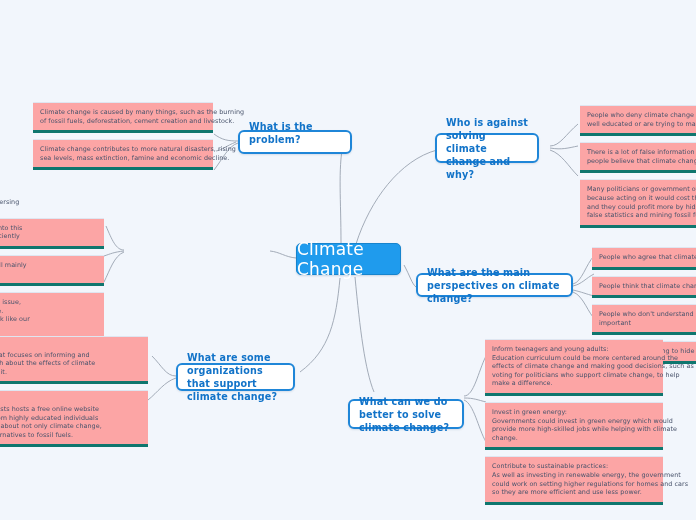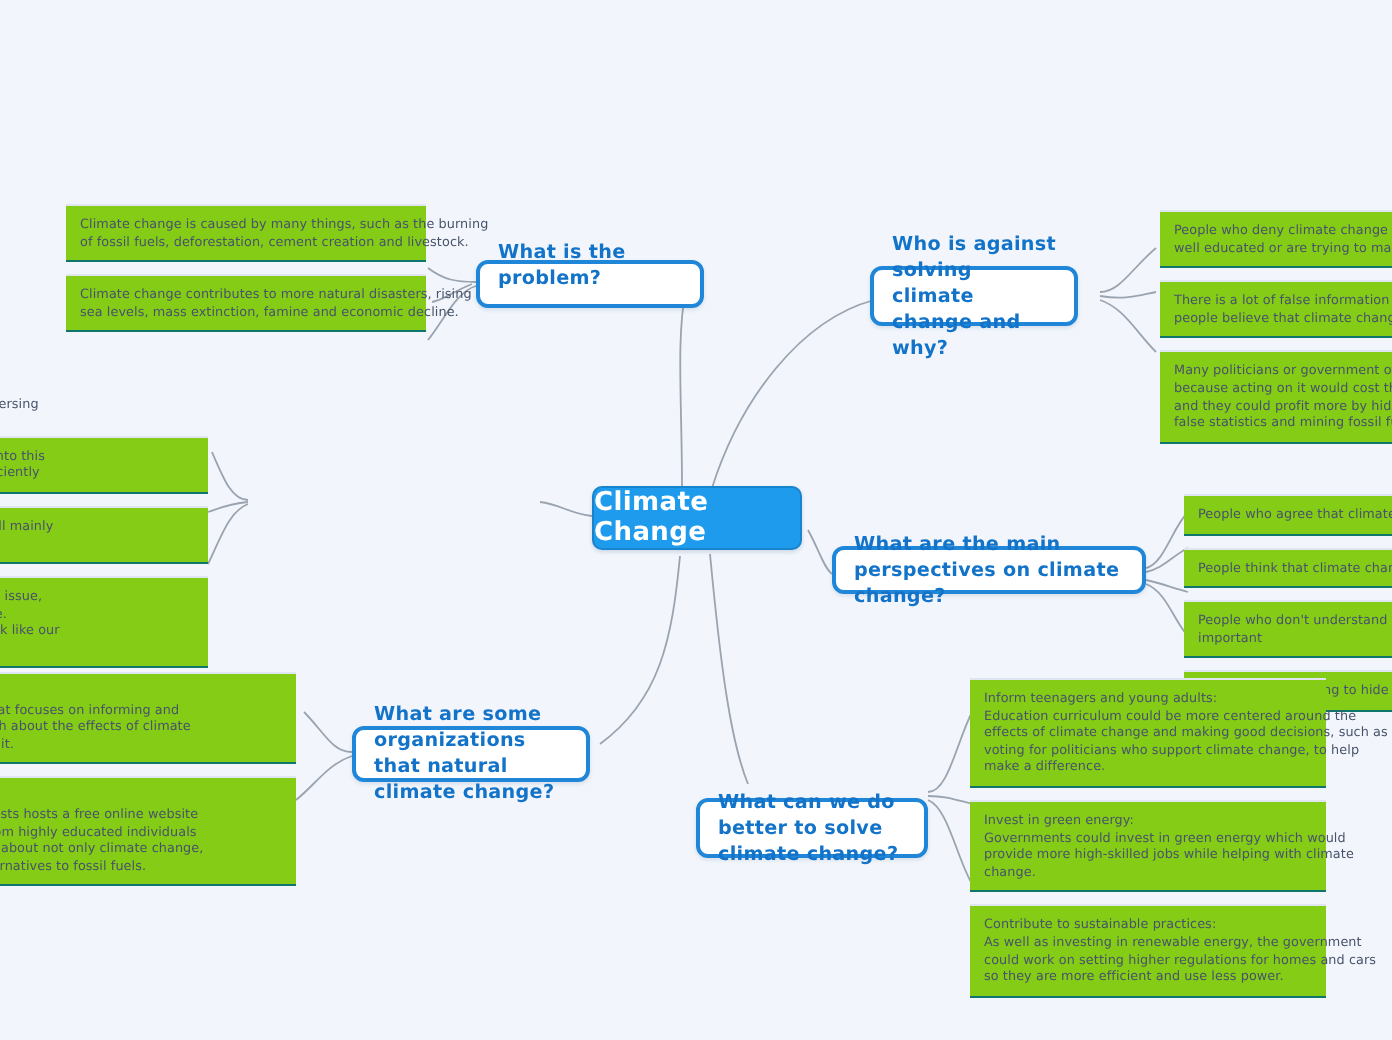--- a/index.html
+++ b/index.html
@@ -28,22 +28,22 @@
     pointer-events: none;
   }
 
   
   .root-node {
     position: absolute;
     background: #1f9bed;
     border: 1px solid #1784cd;
     border-radius: 5px;
     color: #ffffff;
-    font-size: 13px;
-    font-weight: bold;
+    font-size: 17px;
+    font-weight: normal;
     letter-spacing: 0.2px;
     display: flex;
     align-items: center;
     justify-content: center;
     box-sizing: border-box;
     box-shadow: 0 1px 2px rgba(20,60,110,0.18);
   }
 
   
   .branch-node {
@@ -62,23 +62,23 @@
     align-items: center;
     box-shadow: 0 1px 2px rgba(20,60,110,0.13);
   }
 
   
   .leaf-group {
     position: absolute;
   }
   .leaf {
     position: relative;
-    background: #84cc16;
+    background: #fca5a5;
     border-top: 1px solid #dfe6f1;
-    border-bottom: 1px solid #0f766e;
+    border-bottom: 3px solid #0f766e;
     color: #48536b;
     font-size: 6.4px;
     line-height: 8.6px;
     box-sizing: border-box;
     padding: 5px 7px 5px 7px;
     margin-bottom: 6px;
     letter-spacing: 0.05px;
   }
   .leaf.plain {
     background: transparent;
@@ -179,21 +179,21 @@
     </div>
     <div class="leaf leaf-lines left-clip">
       <span>things to improve this issue,</span>
       <span>ot much is being done.</span>
       <span>g setup to make it look like our</span>
       <span>actually is.</span>
     </div>
   </div>
 
   <div class="branch-node" style="left:176px; top:363px; width:119px; height:28px;">
-    <span>What are some organizations that natural climate change?</span>
+    <span>What are some organizations that support climate change?</span>
   </div>
 
   <div class="leaf-group" style="left:-70px; top:336px; width:218px;">
     <div class="leaf leaf-lines left-clip">
       <span>Climate Change:</span>
       <span>ofit organization that focuses on informing and</span>
       <span>oung kids and youth about the effects of climate</span>
       <span>the science behind it.</span>
     </div>
     <div class="leaf leaf-lines left-clip">

